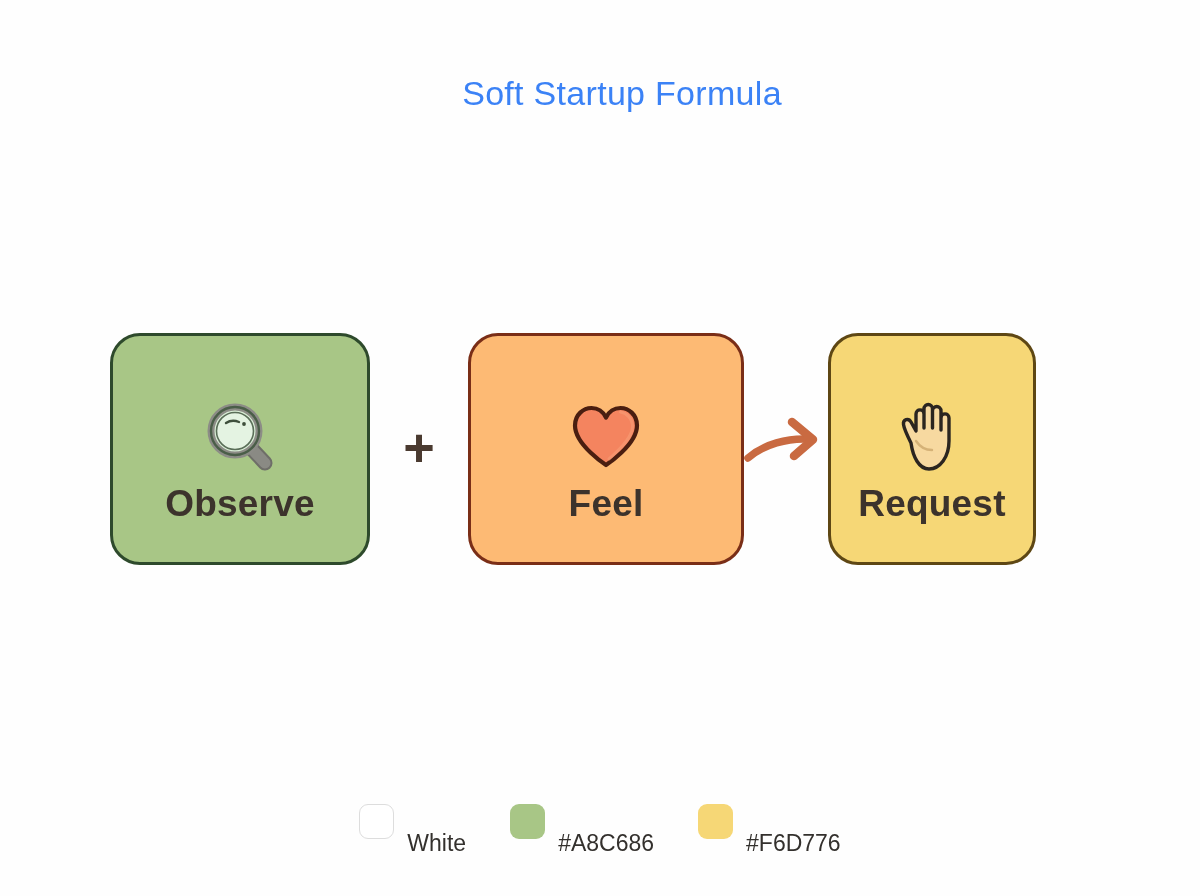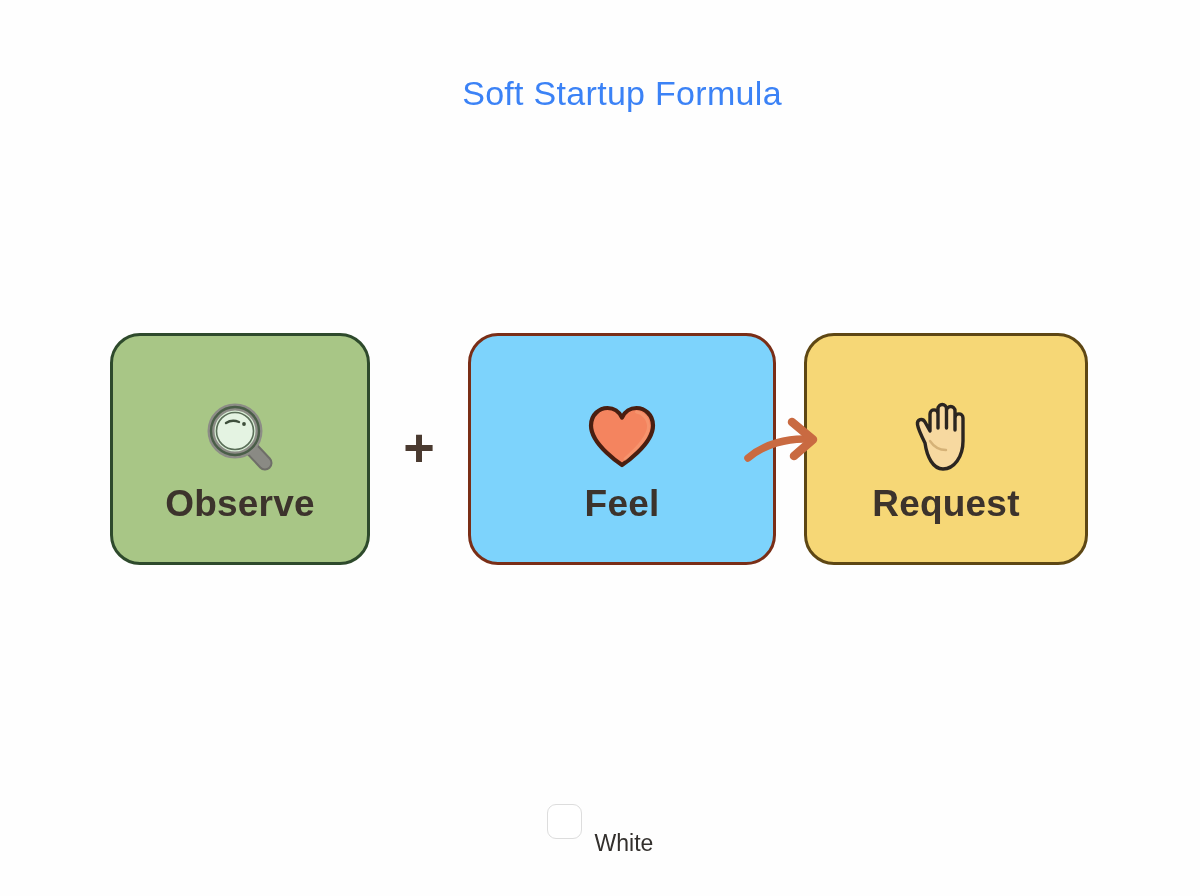--- a/index.html
+++ b/index.html
@@ -82,27 +82,27 @@
   }
 
   #card-observe {
     left: 110px;
     width: 260px;
     background: #A8C686;
     border: 3px solid #2E4A2C;
   }
   #card-feel {
     left: 468px;
-    width: 308px;
-    background: #7dd3fc;
+    width: 276px;
+    background: #fdba74;
     border: 3px solid #7A2E17;
   }
   #card-request {
-    left: 804px;
-    width: 284px;
+    left: 828px;
+    width: 208px;
     background: #F6D776;
     border: 3px solid #5E4714;
   }
 
   
   #plus-sign {
     position: absolute;
     left: 396px;
     top: 424px;
     width: 46px;
@@ -233,18 +233,26 @@
   </div>
 
   <div id="legend">
 
     <div class="legend-item">
       <div class="legend-swatch" style="background:#FFFFFF; border:1.6px solid #DDDDDD;"></div>
       <div class="legend-label">White</div>
     </div>
 
 
-
+    <div class="legend-item">
+      <div class="legend-swatch" style="background:#A8C686;"></div>
+      <div class="legend-label">#A8C686</div>
+    </div>
+
+    <div class="legend-item">
+      <div class="legend-swatch" style="background:#F6D776;"></div>
+      <div class="legend-label">#F6D776</div>
+    </div>
 
 
   </div>
 
 </div>
 
 </body></html>

